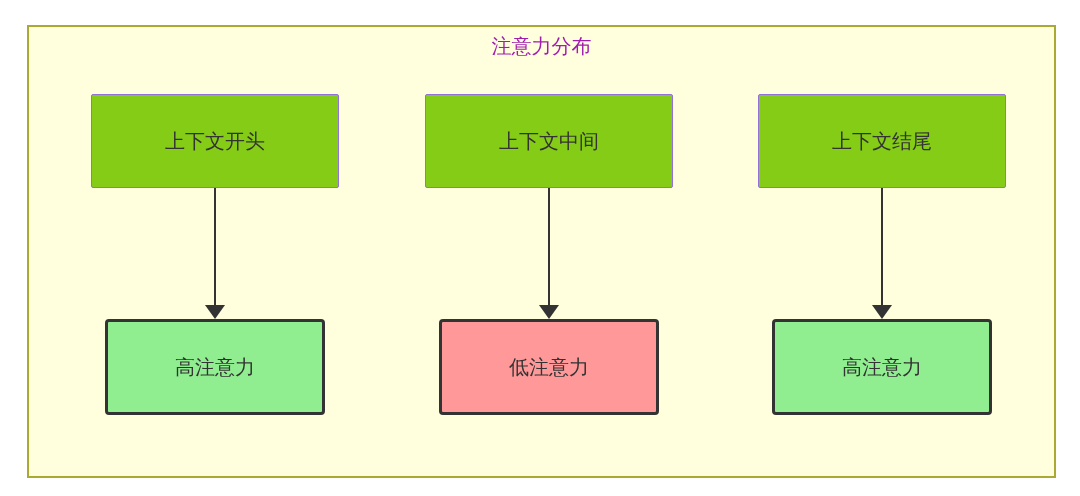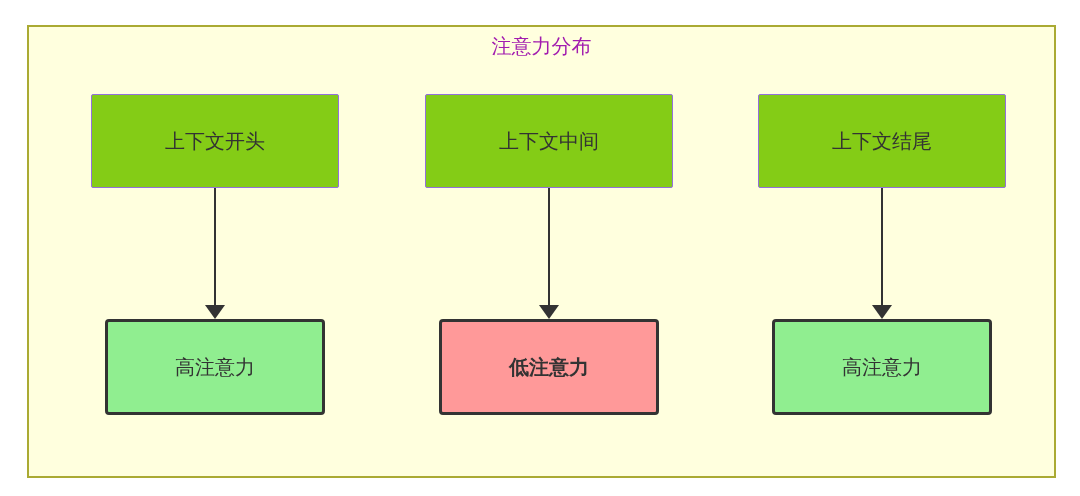--- a/index.html
+++ b/index.html
@@ -67,21 +67,21 @@
     width: 220px; height: 96px;
     border: 3px solid #333333;
     border-radius: 4px;
     display: flex;
     align-items: center;
     justify-content: center;
     font-size: 20px;
     color: #333333;
   }
   .target-node.high { background: #90EE90; }
-  .target-node.low  { background: #FF9999; font-weight: bold; }
+  .target-node.low  { background: #FF9999; }
 </style>
 </head>
 <body>
 
 <div class="diagram-container">
   <div class="diagram-title">注意力分布</div>
 
   <div class="flow-column col-0">
     <div class="source-node">
       <span>上下文开头</span>

